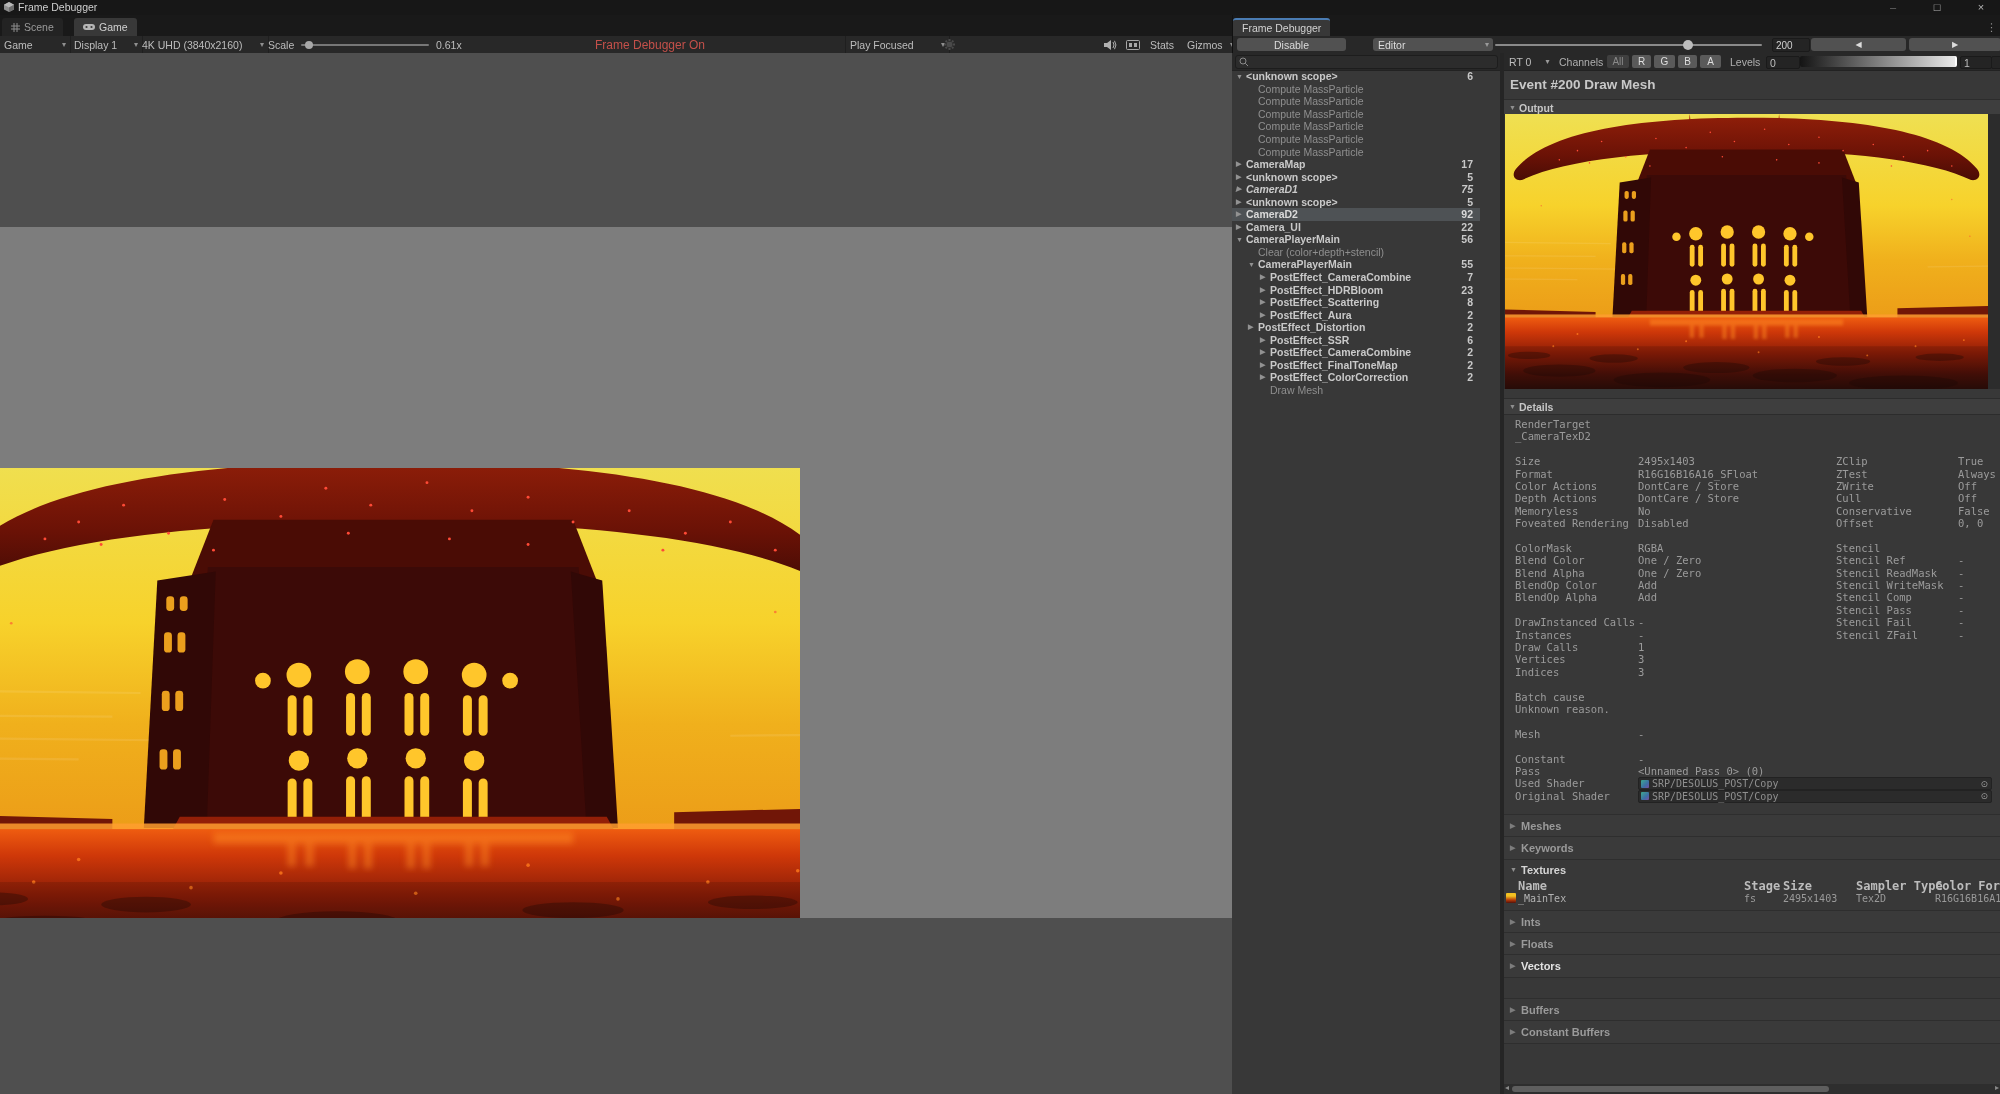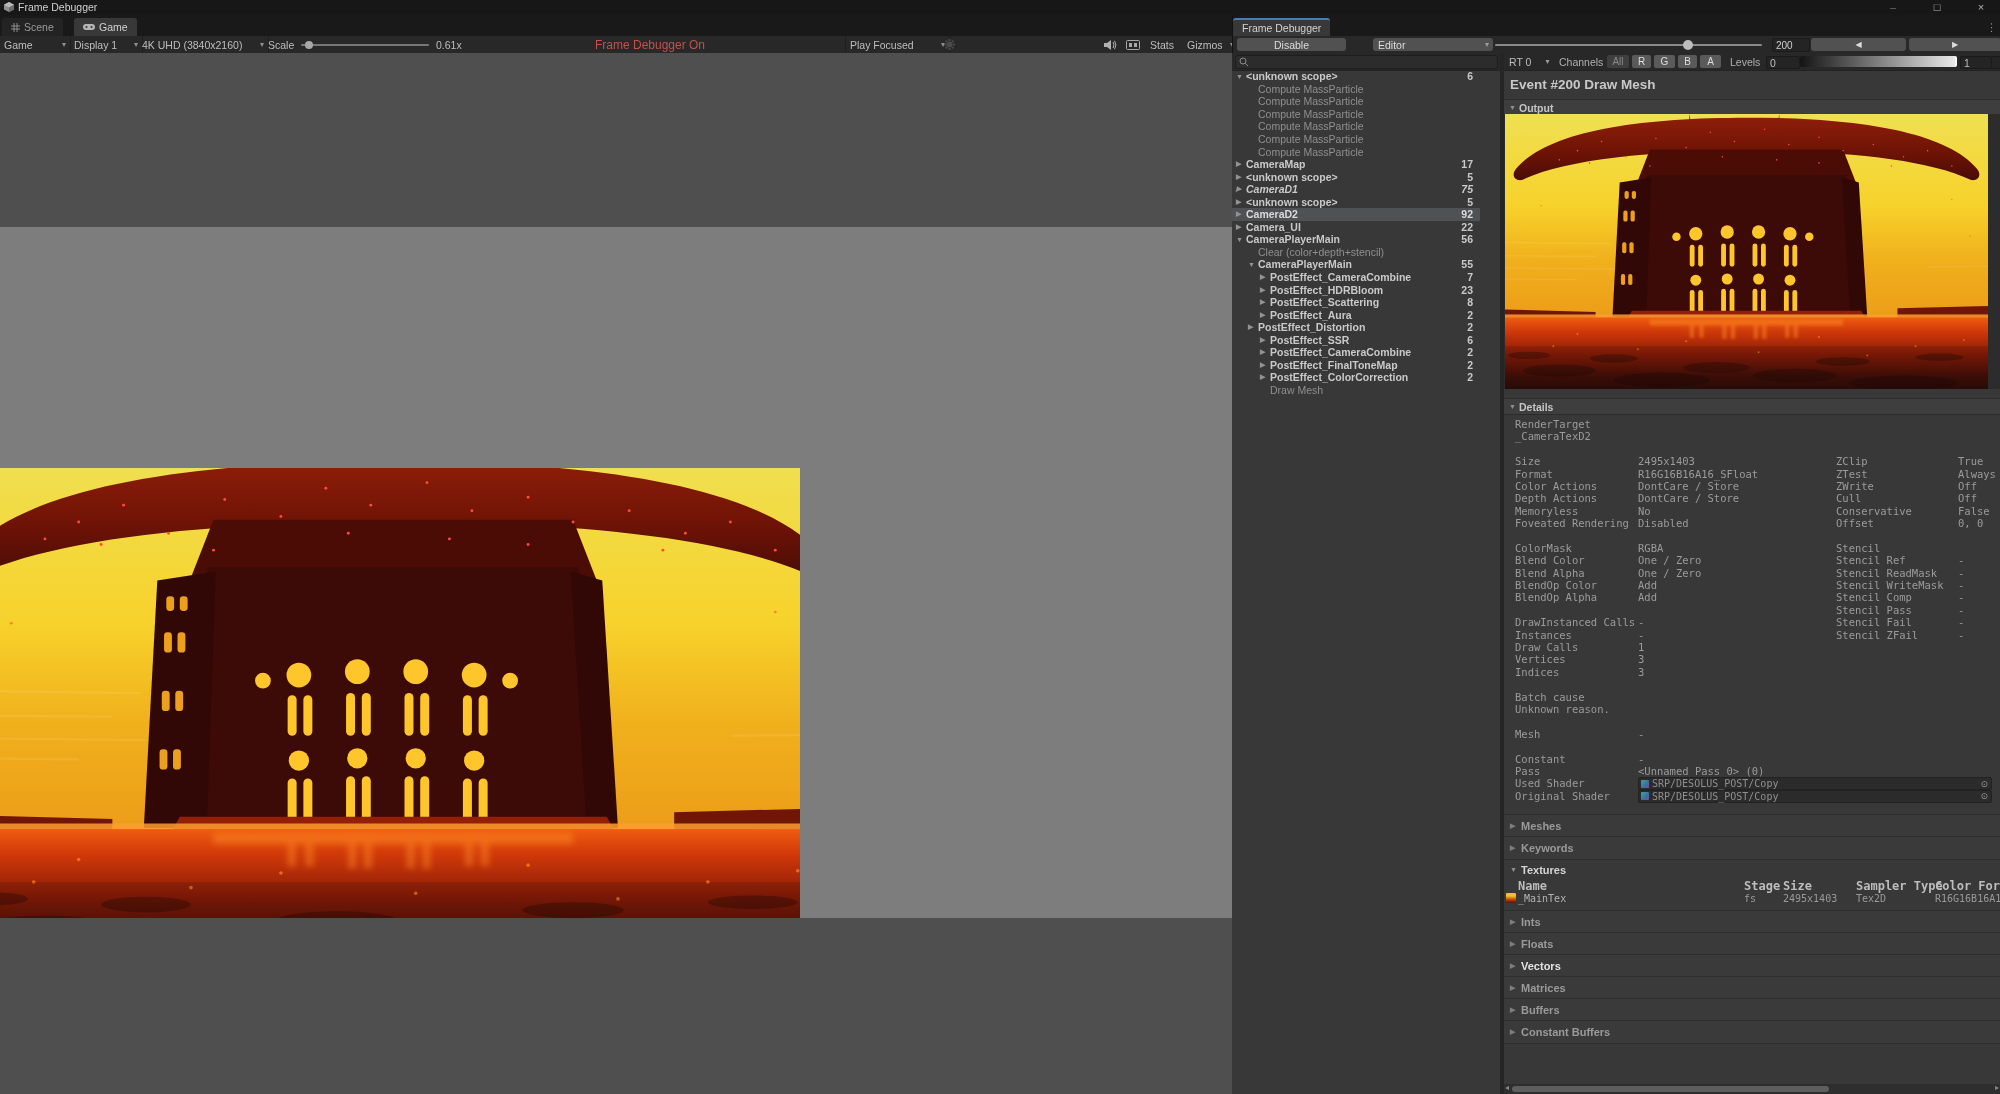--- a/index.html
+++ b/index.html
@@ -784,24 +784,20 @@
         <span>Ints</span>
         </div>
       <div class="foldhead" style="top:879px">
         <span class="sarr">▶</span>
         <span>Floats</span>
         </div>
       <div class="foldhead lit" style="top:901px">
         <span class="sarr">▶</span>
         <span>Vectors</span>
         </div>
-      <div class="foldhead" style="top:923px">
-        <span class="sarr">▶</span>
-        <span>Matrices</span>
-        </div>
       <div class="foldhead" style="top:945px">
         <span class="sarr">▶</span>
         <span>Buffers</span>
         </div>
       <div class="foldhead" style="top:967px">
         <span class="sarr">▶</span>
         <span>Constant Buffers</span>
         </div>
 
       <div id="hscroll">

